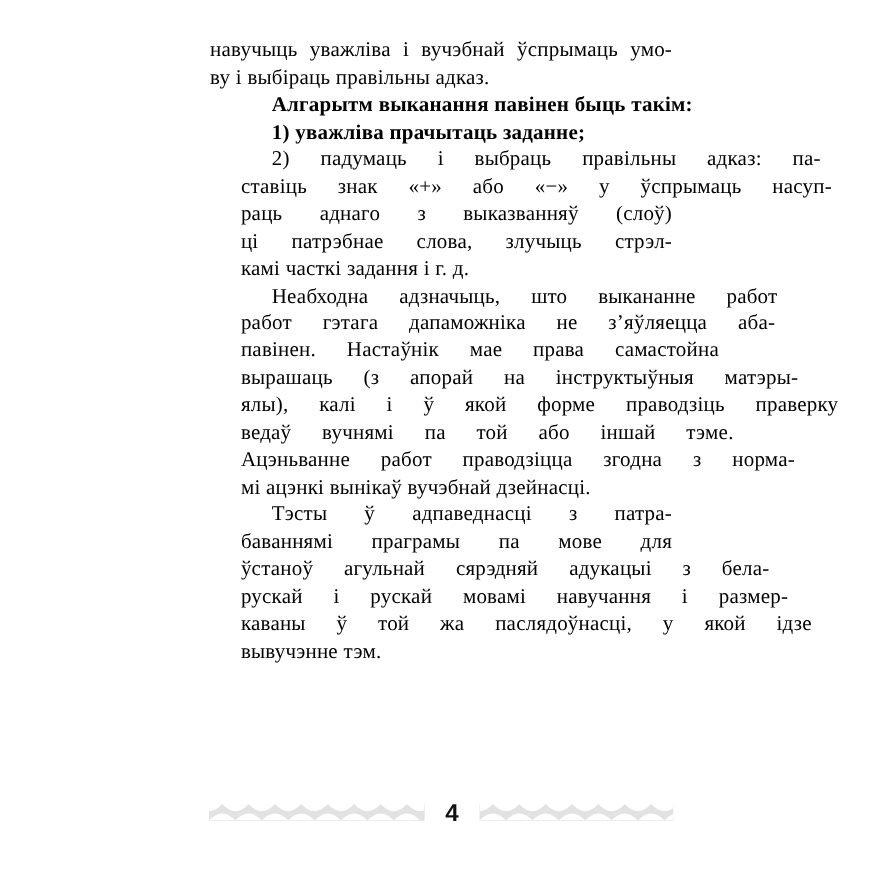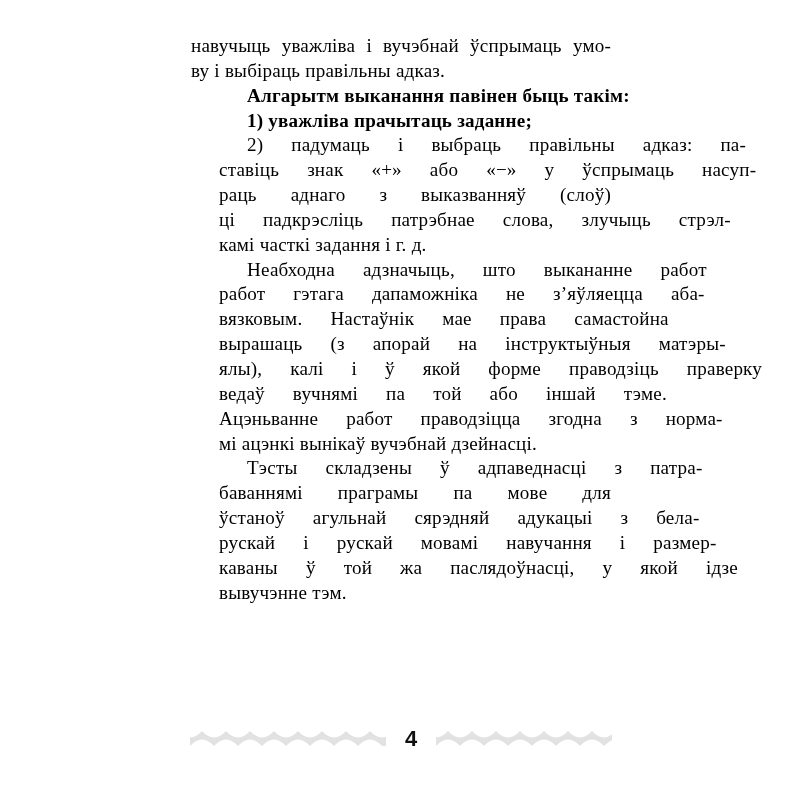--- a/index.html
+++ b/index.html
@@ -174,21 +174,20 @@
         </span>
         <span class="ln">
           <span class="w">раць</span>
           <span class="w">аднаго</span>
           <span class="w">з</span>
           <span class="w">выказванняў</span>
           <span class="w">(слоў)</span>
         </span>
         <span class="ln">
           <span class="w">ці</span>
-          <span class="w">падкрэсліць</span>
           <span class="w">патрэбнае</span>
           <span class="w">слова,</span>
           <span class="w">злучыць</span>
           <span class="w">стрэл-</span>
         </span>
         <span class="ln last">
           <span class="w">камі часткі задання і г. д.</span>
         </span>
       </p>
       <p class="para indent">
@@ -201,21 +200,21 @@
         </span>
         <span class="ln">
           <span class="w">работ</span>
           <span class="w">гэтага</span>
           <span class="w">дапаможніка</span>
           <span class="w">не</span>
           <span class="w">з’яўляецца</span>
           <span class="w">аба-</span>
         </span>
         <span class="ln">
-          <span class="w">вязковым.</span>
+          <span class="w">павінен.</span>
           <span class="w">Настаўнік</span>
           <span class="w">мае</span>
           <span class="w">права</span>
           <span class="w">самастойна</span>
         </span>
         <span class="ln">
           <span class="w">вырашаць</span>
           <span class="w">(з</span>
           <span class="w">апорай</span>
           <span class="w">на</span>
@@ -249,21 +248,20 @@
           <span class="w">з</span>
           <span class="w">норма-</span>
         </span>
         <span class="ln last">
           <span class="w">мі ацэнкі вынікаў вучэбнай дзейнасці.</span>
         </span>
       </p>
       <p class="para indent">
         <span class="ln first-indent">
           <span class="w">Тэсты</span>
-          <span class="w">складзены</span>
           <span class="w">ў</span>
           <span class="w">адпаведнасці</span>
           <span class="w">з</span>
           <span class="w">патра-</span>
         </span>
         <span class="ln">
           <span class="w">баваннямі</span>
           <span class="w">праграмы</span>
           <span class="w">па</span>
           <span class="w">мове</span>

